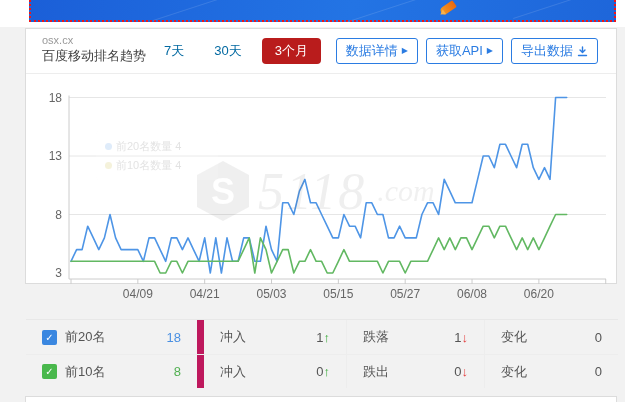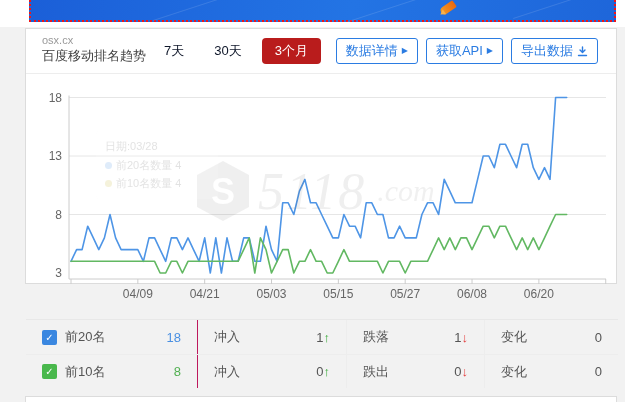--- a/index.html
+++ b/index.html
@@ -19,21 +19,21 @@
   
   #card{position:absolute;left:25px;top:28px;width:592px;height:256px;background:#fff;border:1px solid #dcdcdc;}
   #card-bottom-next{position:absolute;left:25px;top:396px;width:592px;height:6px;background:#fff;border:1px solid #dcdcdc;border-bottom:none;}
 
   
   #hdr{position:absolute;left:0;top:0;width:100%;height:45px;border-bottom:1px solid #ededed;}
   #title-block{position:absolute;left:16px;top:5px;line-height:1.25;}
   #domain{font-size:11px;color:#999;}
   #chart-title{font-size:13px;color:#404040;}
   #tabs{position:absolute;left:128px;top:9px;display:flex;align-items:center;gap:10px;}
-  .tab{font-size:13px;color:#0f172a;padding:4px 10px;cursor:pointer;}
+  .tab{font-size:13px;color:#0369a1;padding:4px 10px;cursor:pointer;}
   .tab.active{background:#b91c1c;color:#fff;border-radius:4px;padding:4px 13px;}
   #hdr-buttons{position:absolute;right:18px;top:9px;display:flex;gap:8px;}
   .hbtn{display:flex;align-items:center;gap:4px;border:1px solid #2b7ce2;color:#2b7ce2;
     font-size:13px;padding:3px 9px;border-radius:3px;background:#fff;cursor:pointer;}
   .hbtn .caret{font-size:8px;line-height:1;}
   .hbtn svg{display:block;}
 
   
   #chart-wrap{position:absolute;left:0;top:45px;width:592px;height:245px;}
   #ghost-tooltip{position:absolute;left:70px;top:57px;width:122px;padding:6px 9px;border-radius:4px;
@@ -42,21 +42,21 @@
   #watermark{position:absolute;left:168px;top:86px;display:flex;align-items:center;opacity:0.09;pointer-events:none;}
   #wm-logo{width:58px;height:62px;margin-right:6px;}
   #wm-text{font-family:"Liberation Serif","DejaVu Serif",serif;font-style:italic;font-size:52px;color:#555;letter-spacing:2px;}
   #wm-suffix{font-family:"Liberation Serif","DejaVu Serif",serif;font-style:italic;font-size:30px;color:#666;margin-left:11px;}
 
   
   #rank-table{position:absolute;left:0;top:290px;width:592px;height:68px;border-top:1px solid #e8e8e8;font-size:13px;}
   .trow{position:relative;display:flex;height:34px;align-items:center;}
   .trow + .trow{border-top:1px solid #ededed;}
   .tcell{display:flex;align-items:center;justify-content:space-between;height:100%;padding:0 16px;}
-  .c1{width:171px;}.c2{width:149px;border-left:1px solid #be185d;}
+  .c1{width:171px;}.c2{width:149px;border-left:7px solid #be185d;}
   .c3{width:138px;border-left:1px solid #ededed;}.c4{width:134px;border-left:1px solid #ededed;}
   .cb{display:inline-flex;align-items:center;justify-content:center;width:15px;height:15px;border-radius:2px;
     color:#fff;font-size:10px;margin-right:8px;cursor:pointer;}
   .tlabel{color:#555;}
   .tname{display:flex;align-items:center;color:#555;}
   .tval{color:#555;}
   .arrow-up{color:#35a835;font-weight:bold;}
   .arrow-down{color:#e43d3d;font-weight:bold;}
 </style>
 </head>
@@ -134,21 +134,20 @@
         </svg>
       <div id="watermark">
         <svg id="wm-logo" viewBox="0 0 58 62">
           <path d="M29 1 L55 15 L55 47 L29 61 L3 47 L3 15 Z" fill="#555"></path>
           <text x="29" y="44" text-anchor="middle" font-size="36" font-weight="bold" fill="#fff" font-family="Liberation Serif, DejaVu Serif, serif">S</text>
         </svg>
         <span id="wm-text">5118</span>
         <span id="wm-suffix">.com</span>
       </div>
       <div id="ghost-tooltip">
-        <div>日期:03/28</div>
         <div>
           <span class="dot" style="background:#4e95e6"></span><span>前20名数量</span>&nbsp;<span>4</span>
         </div>
         <div>
           <span class="dot" style="background:#c8b83a"></span><span>前10名数量</span>&nbsp;<span>4</span>
         </div>
       </div>
     </div>
 
     <div id="rank-table">

